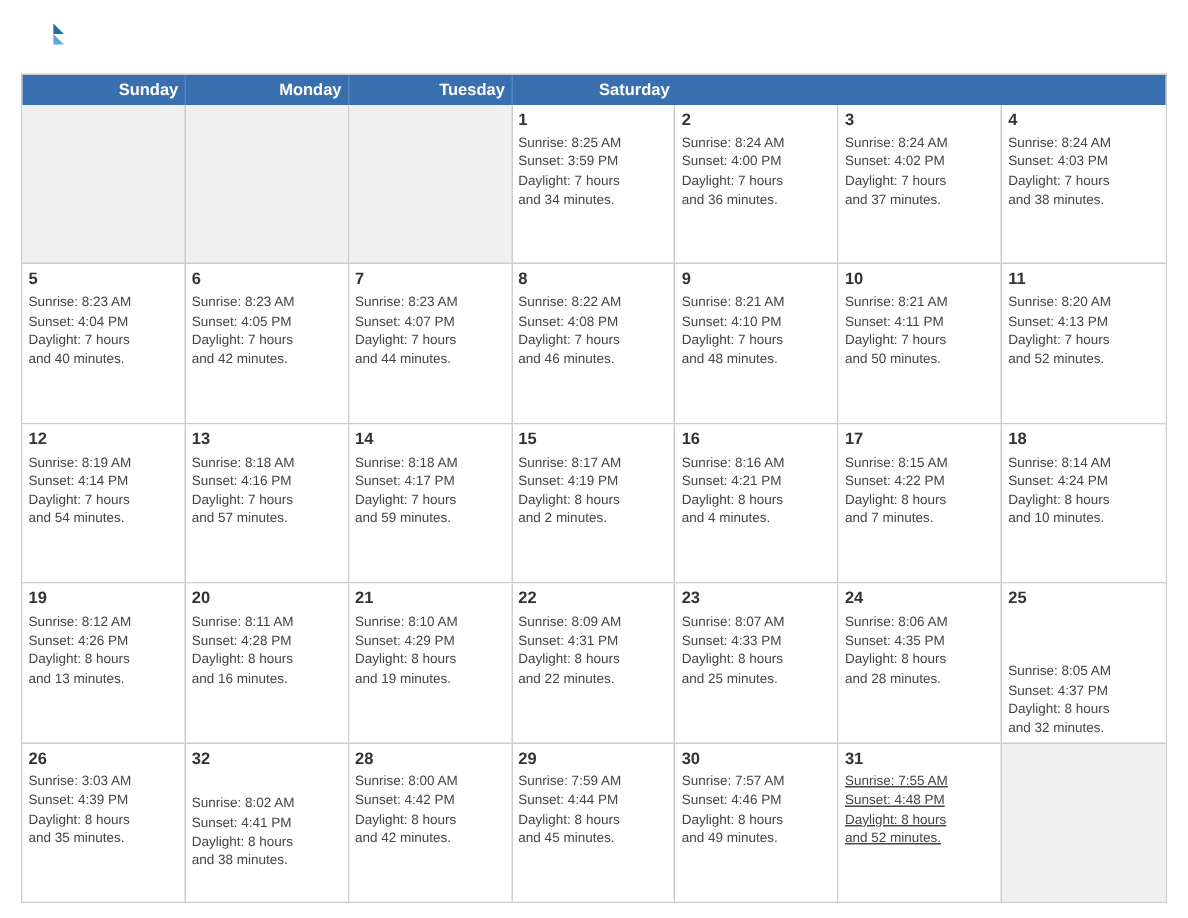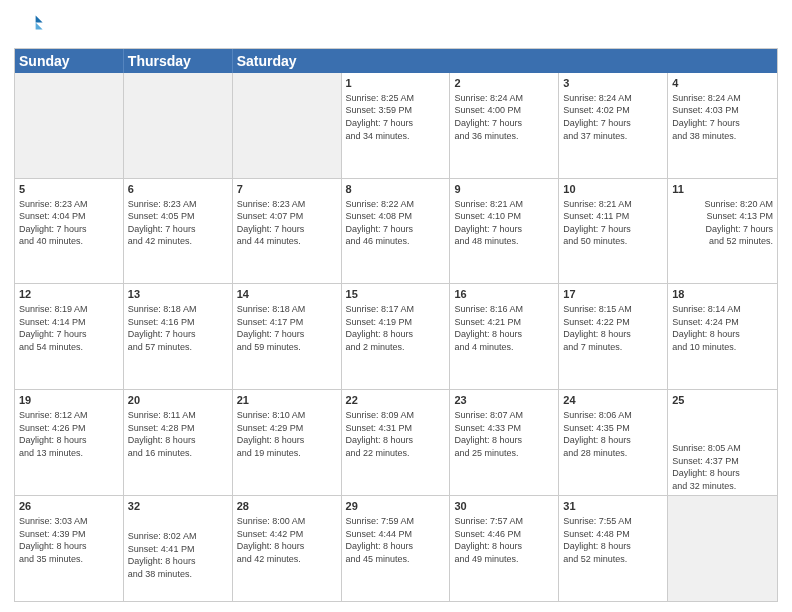--- a/index.html
+++ b/index.html
@@ -58,24 +58,24 @@
       flex-direction: column;
       border: 1px solid #ccc;
     }
     .cal-header {
       display: grid;
       grid-template-columns: repeat(7, 1fr);
       background: #3a6faf;
     }
     .cal-header-cell {
       color: #fff;
-      font-size: 14px;
+      font-size: 11px;
       font-weight: bold;
       padding: 4px 4px;
-      text-align: left;
+      text-align: right;
       border-right: 1px solid #5585bf;
     }
     .cal-header-cell:last-child { border-right: none; }
     .cal-body {
       flex: 1;
       display: flex;
       flex-direction: column;
     }
     .cal-row {
       display: grid;
@@ -127,21 +127,22 @@
     </div>
     <div class="title-block">
       <h1></h1>
       <h2></h2>
     </div>
   </div>
 
   <div class="calendar">
     <div class="cal-header">
     <div class="cal-header-cell">Sunday</div>
-        <div class="cal-header-cell">Thursday</div>
+        <div class="cal-header-cell">Monday</div>
+        <div class="cal-header-cell">Tuesday</div>
         <div class="cal-header-cell">Saturday</div>
       </div>
     <div class="cal-body">
     <div class="cal-row">
           <div class="cal-cell empty shaded"></div>
           <div class="cal-cell empty shaded"></div>
           <div class="cal-cell empty shaded"></div>
           <div class="cal-cell">
             <span class="day-num">1</span>
             <div class="cell-text" style="white-space: pre-line;">Sunrise: 8:25 AM
@@ -209,21 +210,21 @@
           </div>
           <div class="cal-cell">
             <span class="day-num">10</span>
             <div class="cell-text" style="white-space: pre-line;">Sunrise: 8:21 AM
 Sunset: 4:11 PM
 Daylight: 7 hours
 and 50 minutes.</div>
           </div>
           <div class="cal-cell">
             <span class="day-num">11</span>
-            <div class="cell-text" style="white-space: pre-line; text-align: right;">Sunrise: 8:20 AM
+            <div class="cell-text" style="white-space: pre-line;">Sunrise: 8:20 AM
 Sunset: 4:13 PM
 Daylight: 7 hours
 and 52 minutes.</div>
           </div>
         </div>
         <div class="cal-row">
           <div class="cal-cell">
             <span class="day-num">12</span>
             <div class="cell-text" style="white-space: pre-line;">Sunrise: 8:19 AM
 Sunset: 4:14 PM
@@ -355,21 +356,21 @@
           </div>
           <div class="cal-cell">
             <span class="day-num">30</span>
             <div class="cell-text" style="white-space: pre-line;">Sunrise: 7:57 AM
 Sunset: 4:46 PM
 Daylight: 8 hours
 and 49 minutes.</div>
           </div>
           <div class="cal-cell">
             <span class="day-num">31</span>
-            <div class="cell-text" style="white-space: pre-line;">Sunrise: 7:55 AM
+            <div class="cell-text" style="white-space: pre-line; text-decoration: underline;">Sunrise: 7:55 AM
 Sunset: 4:48 PM
 Daylight: 8 hours
 and 52 minutes.</div>
           </div>
           <div class="cal-cell empty shaded"></div>
         </div>
       </div>
   </div>
 </div>
 

